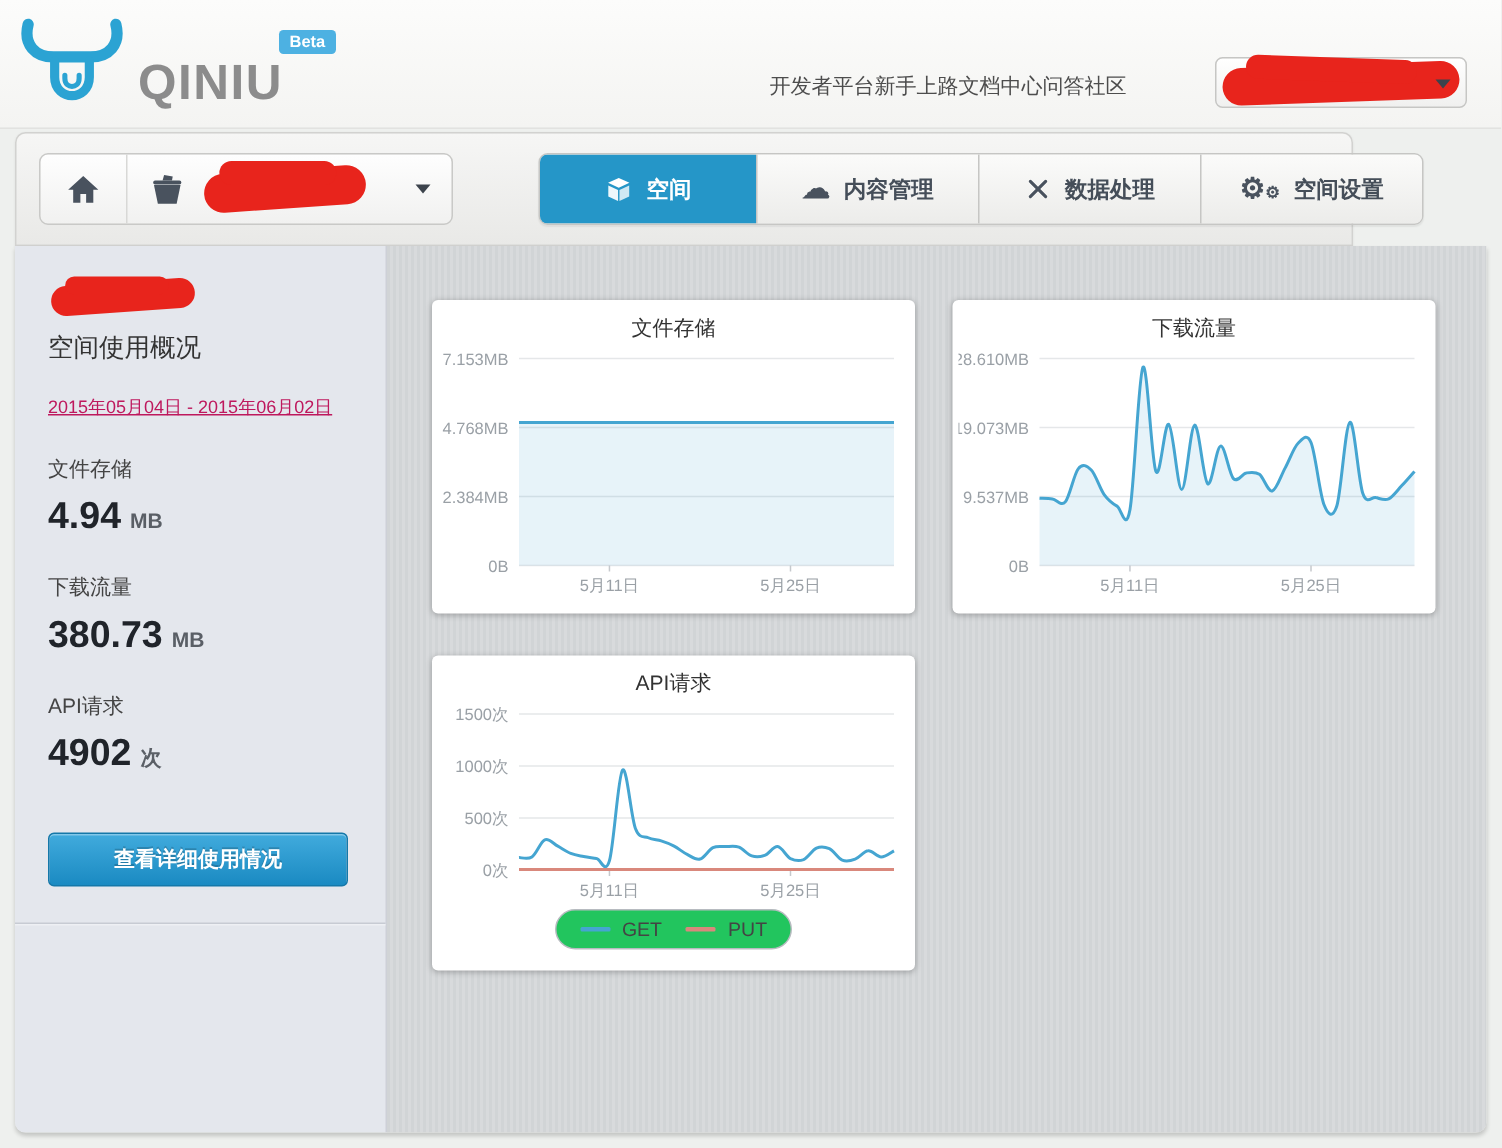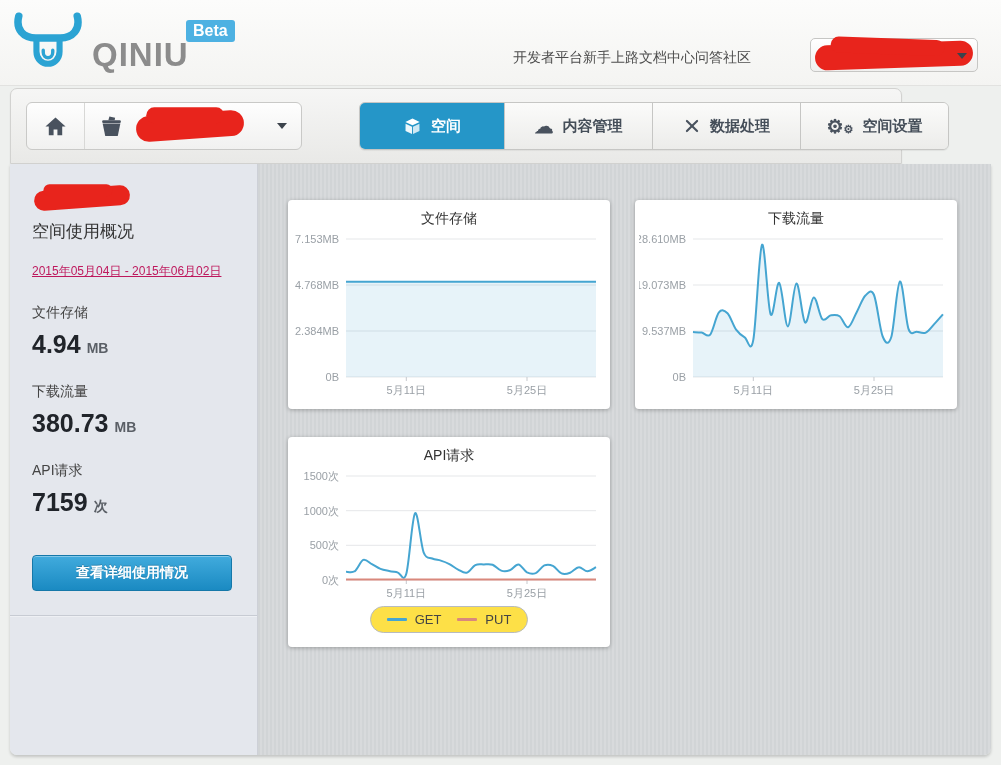--- a/index.html
+++ b/index.html
@@ -8,21 +8,21 @@
   #app { position:relative; width:1001px; height:765px; background:#eef0ee; overflow:hidden; }
 
   
   .header { position:absolute; top:0; left:0; width:1001px; height:86px;
             background:linear-gradient(#fcfcfb,#f4f4f2); border-bottom:1px solid #e2e2e0; }
   .logo { position:absolute; left:14px; top:12px; width:220px; height:64px; cursor:pointer; }
   .logo-bull { position:absolute; left:0; top:0; }
   .brand-text { position:absolute; left:78px; top:24px; font-size:33px; font-weight:bold;
                 color:#8c8c8c; letter-spacing:1px; }
   .beta-badge { position:absolute; left:172px; top:8px; background:#4db1e2; color:#fff;
-                font-size:16px; font-weight:bold; padding:2px 7px; border-radius:3px; }
+                font-size:11px; font-weight:bold; padding:2px 7px; border-radius:3px; }
   .top-links { position:absolute; left:513px; top:49px; display:flex; 
                font-size:14px; color:#4d4d4d; white-space:nowrap; }
   .top-link { cursor:pointer; }
   .user-btn { position:absolute; left:810px; top:38px; width:168px; height:34px;
               background:linear-gradient(#ffffff,#f0f0ef); border:1px solid #c6c6c4;
               border-radius:5px; cursor:pointer; }
   .user-btn .caret { position:absolute; right:10px; top:14px; }
 
   .caret { width:0; height:0; border-left:5px solid transparent; border-right:5px solid transparent;
            border-top:6px solid #3c434c; }
@@ -84,21 +84,21 @@
   .card { position:absolute; width:322px; background:#fff; border-radius:4px;
           box-shadow:0 1px 4px rgba(0,0,0,0.28); }
   .card-1 { left:30px;  top:36px;  height:209px; }
   .card-2 { left:377px; top:36px;  height:209px; }
   .card-3 { left:30px;  top:273px; height:210px; }
   .card-title { text-align:center; font-size:14px; color:#333; padding:10px 0 2px 0; }
   svg.chart { display:block; margin:0 auto; }
 
   .legend-row { display:flex; justify-content:center; margin-top:1px; }
   .legend-box { display:flex; align-items:center; gap:16px; border:1px solid #b7bbc0;
-                border-radius:14px; padding:5px 16px; background:#fde047; }
+                border-radius:14px; padding:5px 16px; background:#22c55e; }
   .legend-item { display:flex; align-items:center; font-size:13px; color:#444; }
   .legend-dash { display:inline-block; width:20px; height:3px; border-radius:1px; margin-right:8px; }
 </style>
 </head>
 <body>
 
 <div id="app">
 
   <div class="header">
     <div class="logo">
@@ -184,21 +184,21 @@
       </div>
       <div class="stat">
         <div class="stat-label">下载流量</div>
         <div class="stat-value">
           <span>380.73</span><span class="stat-unit">MB</span>
         </div>
       </div>
       <div class="stat">
         <div class="stat-label">API请求</div>
         <div class="stat-value">
-          <span>7159</span><span class="stat-unit">次</span>
+          <span>4902</span><span class="stat-unit">次</span>
         </div>
       </div>
 
       <button class="detail-btn">查看详细使用情况</button>
       <div class="sidebar-divider"></div>
     </div>
 
     <div class="main">
 
       <div class="card card-1">

